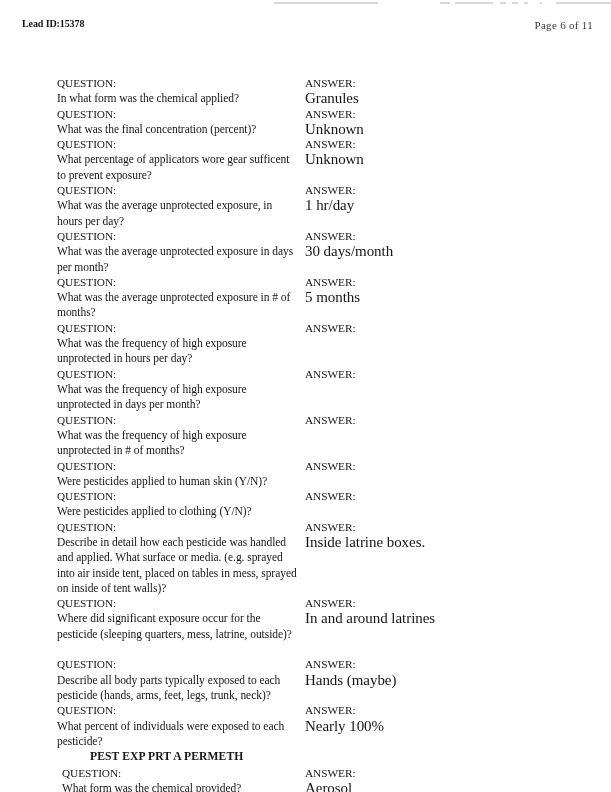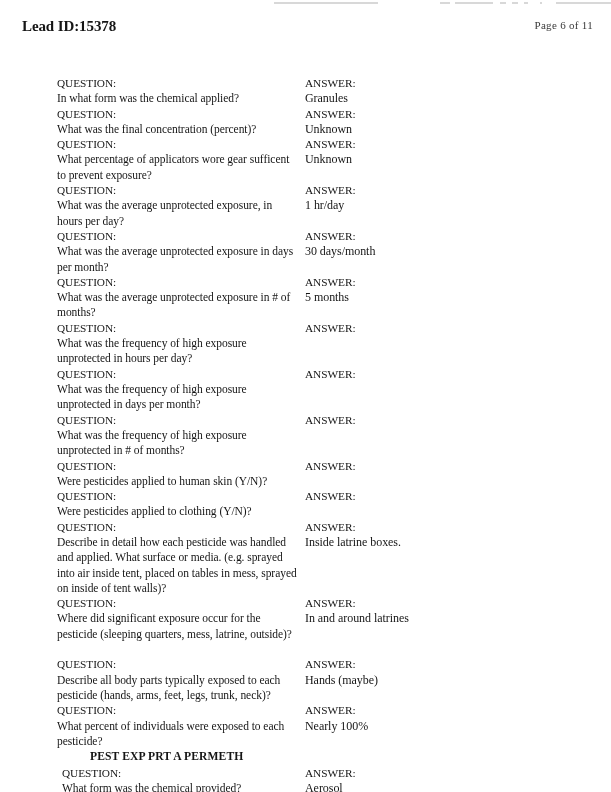--- a/index.html
+++ b/index.html
@@ -37,21 +37,21 @@
     position: absolute;
     top: 18px;
     left: 0;
     width: 611px;
     height: 16px;
   }
   .lead-id {
     position: absolute;
     left: 22px;
     top: 0;
-    font-size: 15px;
+    font-size: 10px;
     font-weight: bold;
     letter-spacing: -0.1px;
     white-space: nowrap;
   }
   .page-num {
     position: absolute;
     right: 18px;
     top: 1px;
     font-size: 11px;
     color: #3a3a3a;
@@ -88,21 +88,21 @@
     line-height: 15.3px;
     letter-spacing: -0.05px;
     white-space: nowrap;
   }
   .txt {
     font-size: 11.5px;
     line-height: 15.3px;
     letter-spacing: -0.05px;
   }
   .a-col .txt {
-    font-size: 12px;
+    font-size: 15px;
   }
 
   .section-head {
     position: relative;
     left: 57px;
     width: 300px;
     font-size: 11.6px;
     font-weight: bold;
     line-height: 15.3px;
     letter-spacing: 0.1px;

